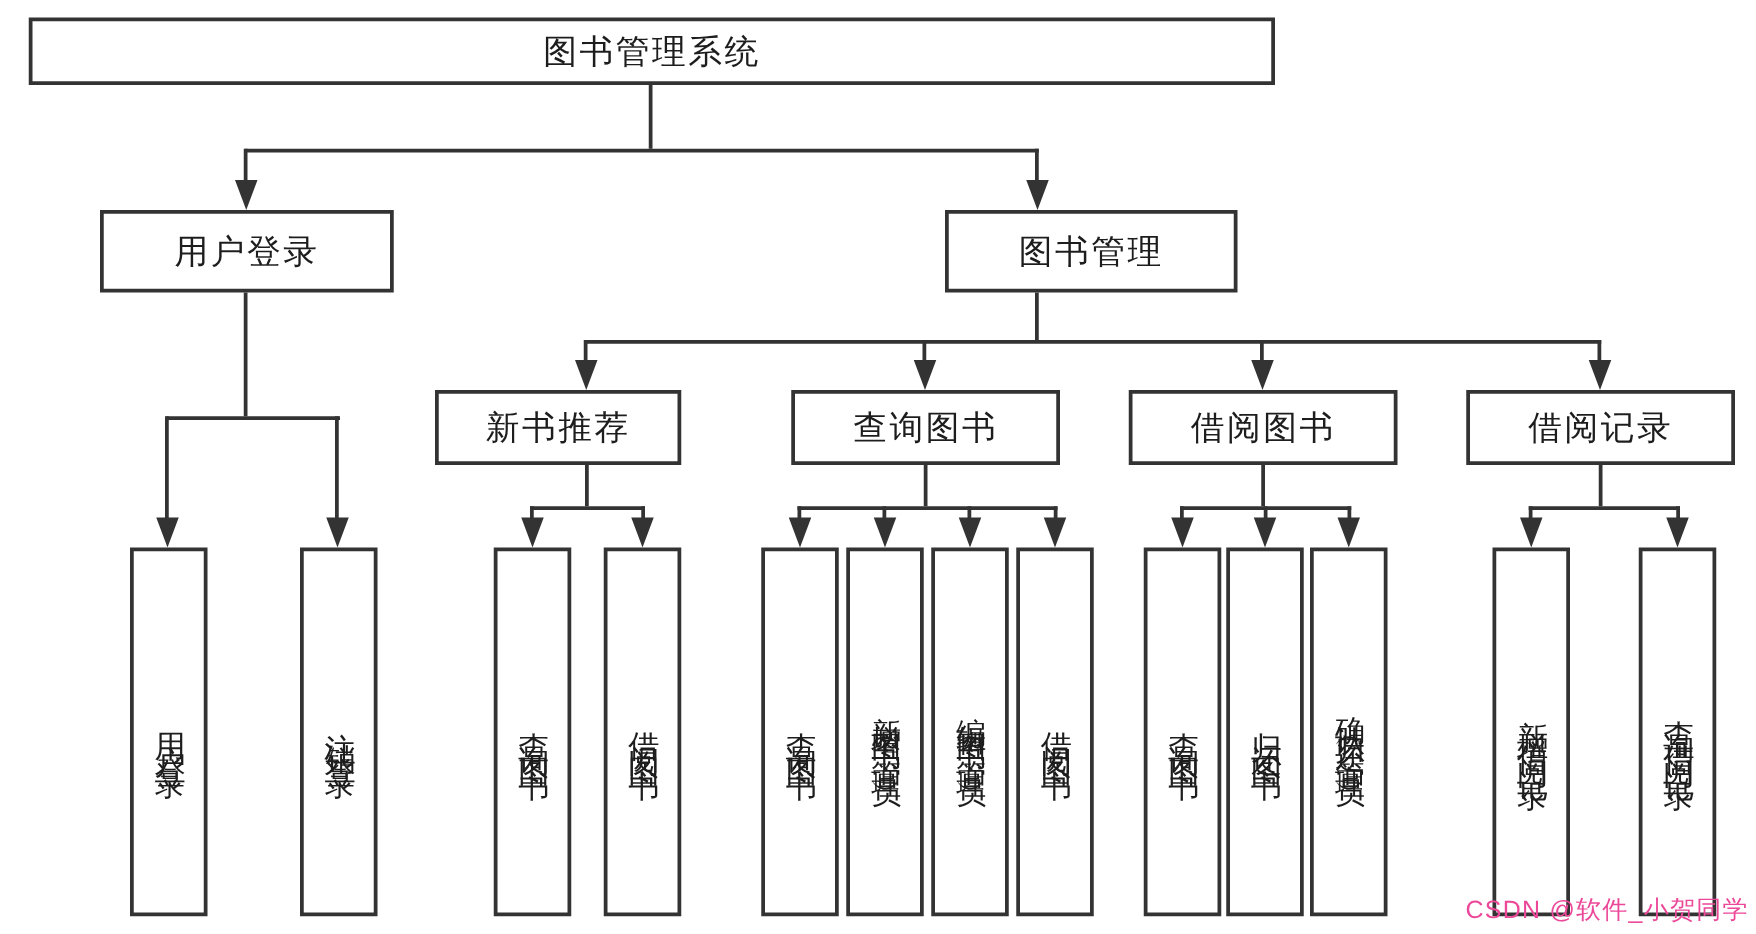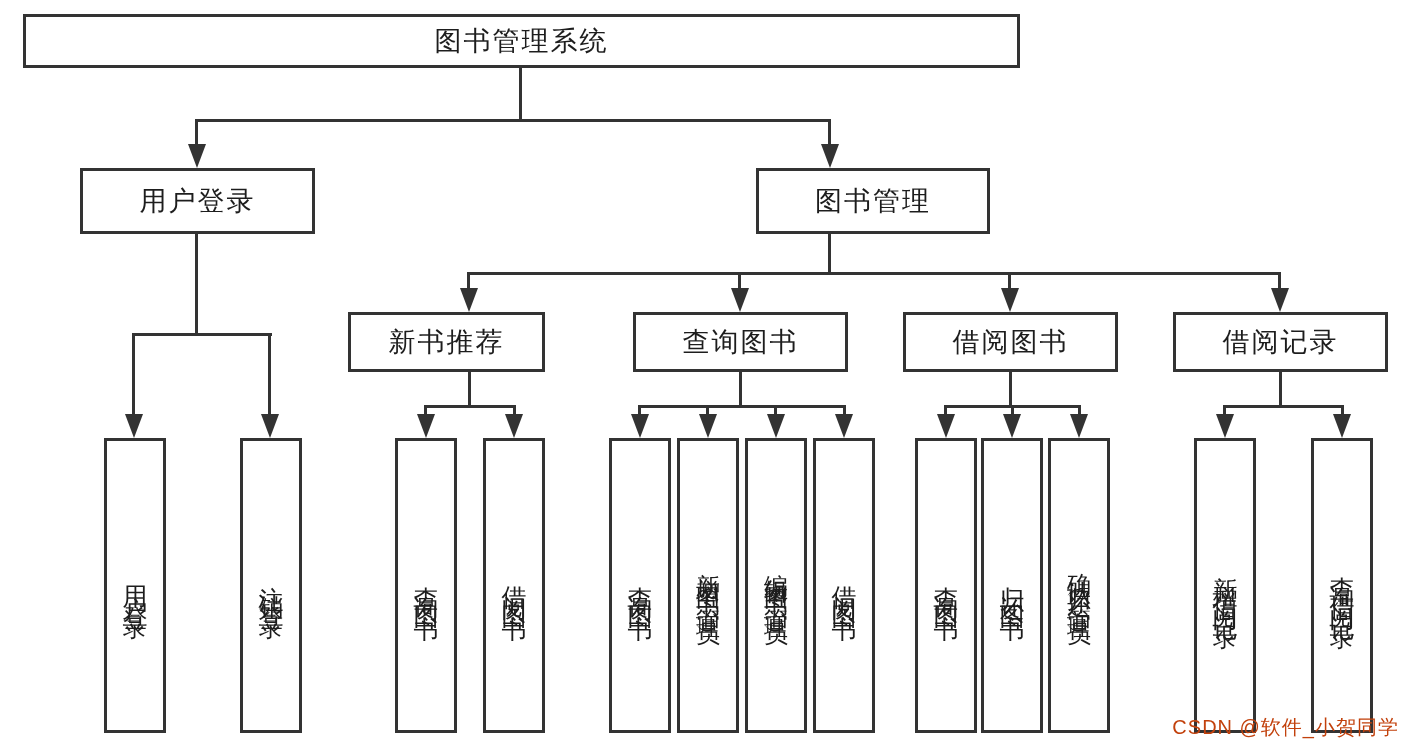--- a/index.html
+++ b/index.html
@@ -24,21 +24,21 @@
   .vbx {
     position:absolute; box-sizing:border-box; border:3px solid #333333;
     background:#ffffff; color:#1d1d1d;
     display:flex; align-items:center; justify-content:center;
     writing-mode:vertical-rl; text-orientation:mixed;
     font-size:25px; letter-spacing:10px; line-height:1;
   }
   .vbx.long { font-size:24px; letter-spacing:7px; }
   .wm {
     position:absolute; right:6px; bottom:6px;
-    color:#c2410c; font-size:20px; letter-spacing:1px; white-space:nowrap;
+    color:#ec4899; font-size:20px; letter-spacing:1px; white-space:nowrap;
   }
 </style>
 </head>
 <body>
 
 <div id="stage">
 
   <div class="bx" style="left:23px; top:14px; width:997px; height:54px;">图书管理系统</div>
 
   <div class="vl" style="left:519px; top:68px; height:51px;"></div>

